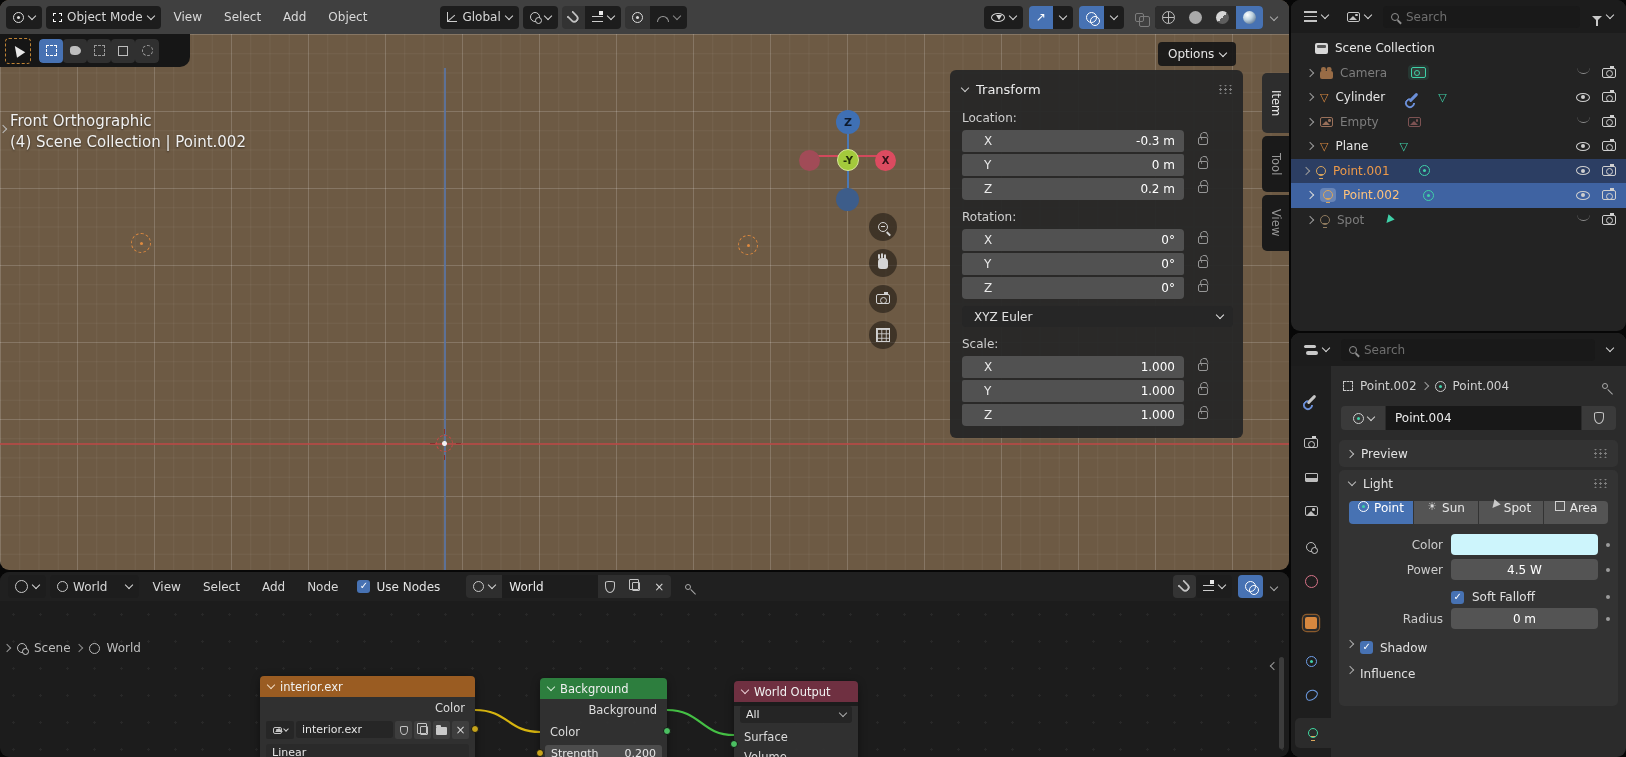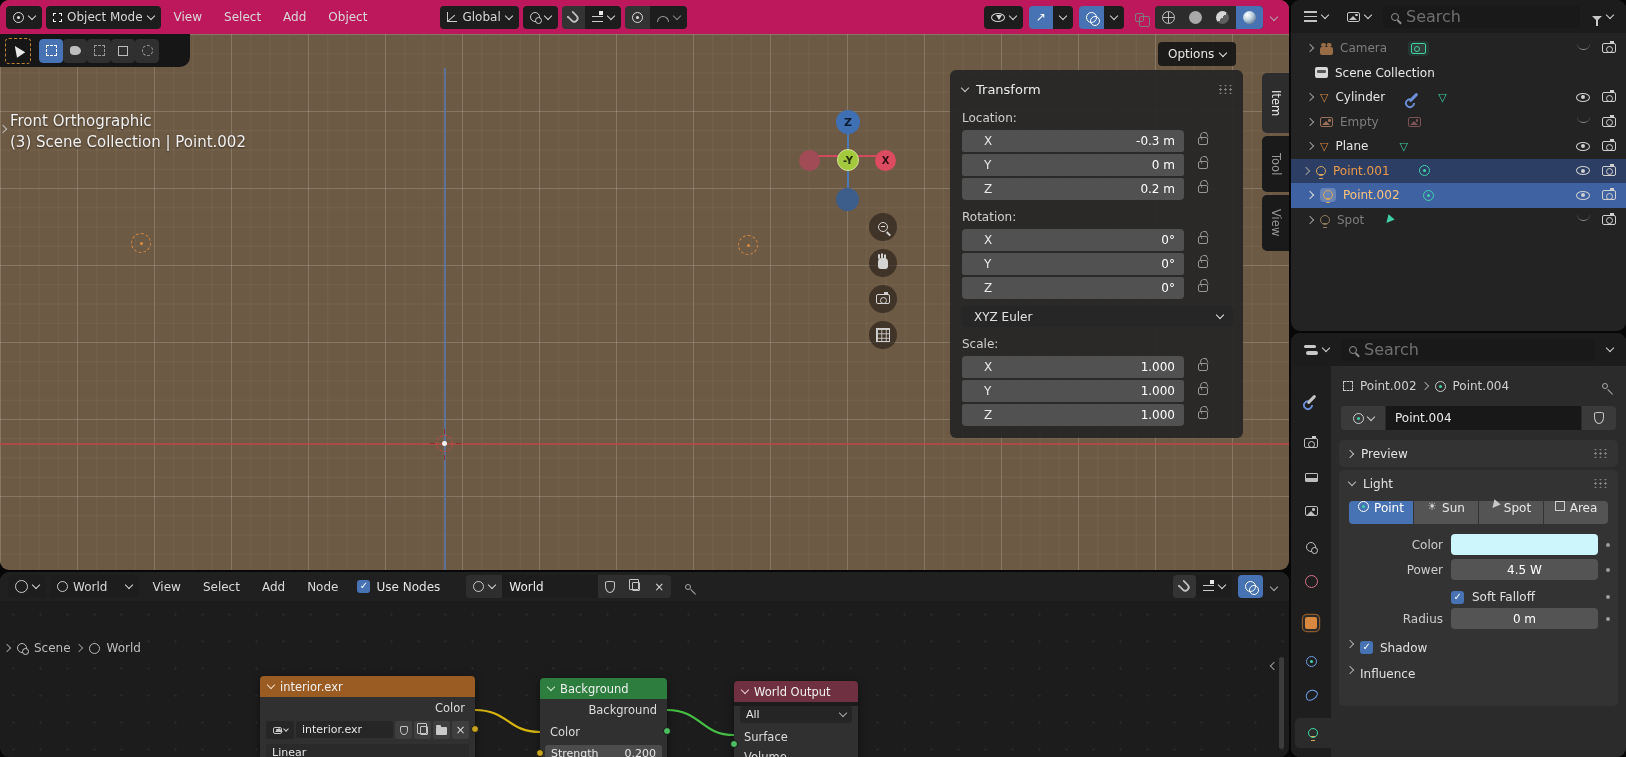--- a/index.html
+++ b/index.html
@@ -90,21 +90,21 @@
 
 .btn{display:flex;align-items:center;gap:5px;background:#2a2a2a;border-radius:4px;padding:0 7px;height:23px;color:#d6d6d6}
 .btn.dark{background:#1d1d1d}
 .btn.blue{background:#4772b3;color:#fff}
 .btn.flat{background:transparent}
 .menu{padding:0 9px;color:#d9d9d9;cursor:default}
 .grp{display:flex;border-radius:4px;overflow:hidden}
 .grp>*{border-radius:0}
 
 #a3d{left:0;top:0;width:1289px;height:570px;background:#6d5a44}
-#vph{position:absolute;left:0;top:0;right:0;height:34px;background:#be185d;display:flex;align-items:center;padding:0 6px;gap:4px;z-index:30}
+#vph{position:absolute;left:0;top:0;right:0;height:34px;background:#404040;display:flex;align-items:center;padding:0 6px;gap:4px;z-index:30}
 #toolbar{position:absolute;left:0;top:34px;width:190px;height:33px;background:#161616;border-radius:0 0 10px 0;display:flex;align-items:center;padding:0 5px;gap:8px;z-index:25}
 .toolbtn{width:26px;height:26px;border-radius:4px;display:flex;align-items:center;justify-content:center;background:transparent}
 .toolbtn.activetool{border:1.4px dashed #c08435}
 .tgrp{display:flex;border-radius:4px;overflow:hidden}
 .tgrp .toolbtn{width:24px;height:24px;background:#303030}
 .tgrp .toolbtn.sel{background:#4772b3}
 #canvas{position:absolute;left:0;top:34px;right:0;bottom:0;
 background-image:
 linear-gradient(rgba(255,255,255,.13) 1px,transparent 1px),
 linear-gradient(90deg,rgba(255,255,255,.13) 1px,transparent 1px),
@@ -150,21 +150,21 @@
 .sock{position:absolute;width:8px;height:8px;border-radius:50%;border:1px solid #151515;z-index:8}
 .s-yel{background:#c7a41b}.s-grn{background:#4bbf62}
 .nfield{height:17px;background:#262626;border-radius:3px;display:flex;align-items:center;padding:0 6px;color:#e6e6e6;font-size:11px}
 .nbtn{width:17px;height:18px;background:#3e3e3e;display:flex;align-items:center;justify-content:center;border-radius:2px}
 #shsb{position:absolute;right:5px;top:56px;bottom:8px;width:5px;background:#3c3c3c;border-radius:3px;z-index:9}
 #shcollapse{position:absolute;right:12px;top:62px;color:#9a9a9a;z-index:9}
 
 #aol{left:1291px;top:0;width:335px;height:331px;background:#232323}
 #olh{display:flex;align-items:center;gap:5px;height:33px;padding:0 6px;background:#1c1c1c}
 .search{flex:1;display:flex;align-items:center;gap:7px;background:#191919;border-radius:4px;height:22px;padding:0 8px}
-.search input{background:transparent;border:none;outline:none;color:#cfcfcf;font-family:inherit;font-size:16px;width:100%}
+.search input{background:transparent;border:none;outline:none;color:#cfcfcf;font-family:inherit;font-size:12px;width:100%}
 .search input::placeholder{color:#6f6f6f}
 .olrow{position:relative;height:24.5px;display:flex;align-items:center;padding-left:8px;gap:7px}
 .olrow .nm{font-size:12px}
 .exp{color:#9a9a9a}
 .right1{position:absolute;right:36px}
 .right2{position:absolute;right:10px}
 .sel{background:#2c3e63}
 .act{background:#3f63a2}
 .chip{background:rgba(255,255,255,.22);border-radius:4px;padding:2px 3px;display:flex}
 
@@ -193,21 +193,21 @@
 .subrow{display:flex;align-items:flex-start;gap:7px;margin:12px 8px 4px 10px;color:#e0e0e0}
 </style>
 </head>
 <body>
 
 <div class="area" id="a3d">
   <div id="canvas">
     <div id="axx"></div>
     <div id="axz"></div>
     <div class="vptext" style="left:10px;top:78px">Front Orthographic</div>
-    <div class="vptext" style="left:10px;top:99px">(3) Scene Collection | Point.002</div>
+    <div class="vptext" style="left:10px;top:99px">(4) Scene Collection | Point.002</div>
     <span class="vptext" style="left:2px;top:84px;color:#bbb"><span class="cv cvr" style="border-color:#bbb"></span></span>
     <div class="lightgz" style="left:131px;top:199px"></div>
     <div class="lightgz" style="left:738px;top:201px"></div>
     <div id="cursor3d"></div>
 
     <div id="navgz">
       <div class="gzline" style="left:52px;top:18px;width:2px;height:72px"></div>
       <div class="gzline" style="left:14px;top:51px;width:82px;height:2px;background:#d1495c"></div>
       <div class="gzball" style="left:41px;top:6px;width:24px;height:24px;background:#3f70b4;color:#0e1b2e">Z</div>
       <div class="gzball" style="left:4px;top:46px;width:21px;height:21px;background:#a14b57"></div>
@@ -436,33 +436,33 @@
     <div class="search">
         <span class="ic i-mag"></span>
         <input placeholder="Search" style="">
       </div>
     <div class="btn flat">
         <span class="ic i-funnel"></span>
         <span class="cv"></span>
       </div>
   </div>
   <div style="padding-top:3px">
+    <div class="olrow" style="padding-left:24px">
+      <span class="ic i-box"></span>
+      <span class="nm" style="color:#e8e8e8">Scene Collection</span>
+    </div>
     <div class="olrow" style="padding-left:18px">
       <span class="cv cvr exp"></span>
       <span class="ic i-camo" style="opacity:.75"></span>
       <span class="nm" style="color:#7d7d7d">Camera</span>
       <span class="chip" style="margin-left:14px;background:rgba(63,208,168,.12)">
           <span class="ic i-camg"></span>
         </span>
       <span class="ic i-eyec right1"></span>
       <span class="ic i-cam right2"></span>
-    </div>
-    <div class="olrow" style="padding-left:24px">
-      <span class="ic i-box"></span>
-      <span class="nm" style="color:#e8e8e8">Scene Collection</span>
     </div>
     <div class="olrow" style="padding-left:18px">
       <span class="cv cvr exp"></span>
       <i class="ic i-tri" style="color:#d8883f">▽</i>
       <span class="nm" style="color:#e5e5e5">Cylinder</span>
       <span class="ic i-wrench" style="margin-left:16px"></span>
       <i class="ic i-tri" style="color:#3fd0a8;margin-left:10px">▽</i>
       <span class="ic i-eye right1"></span>
       <span class="ic i-cam right2"></span>
     </div>

